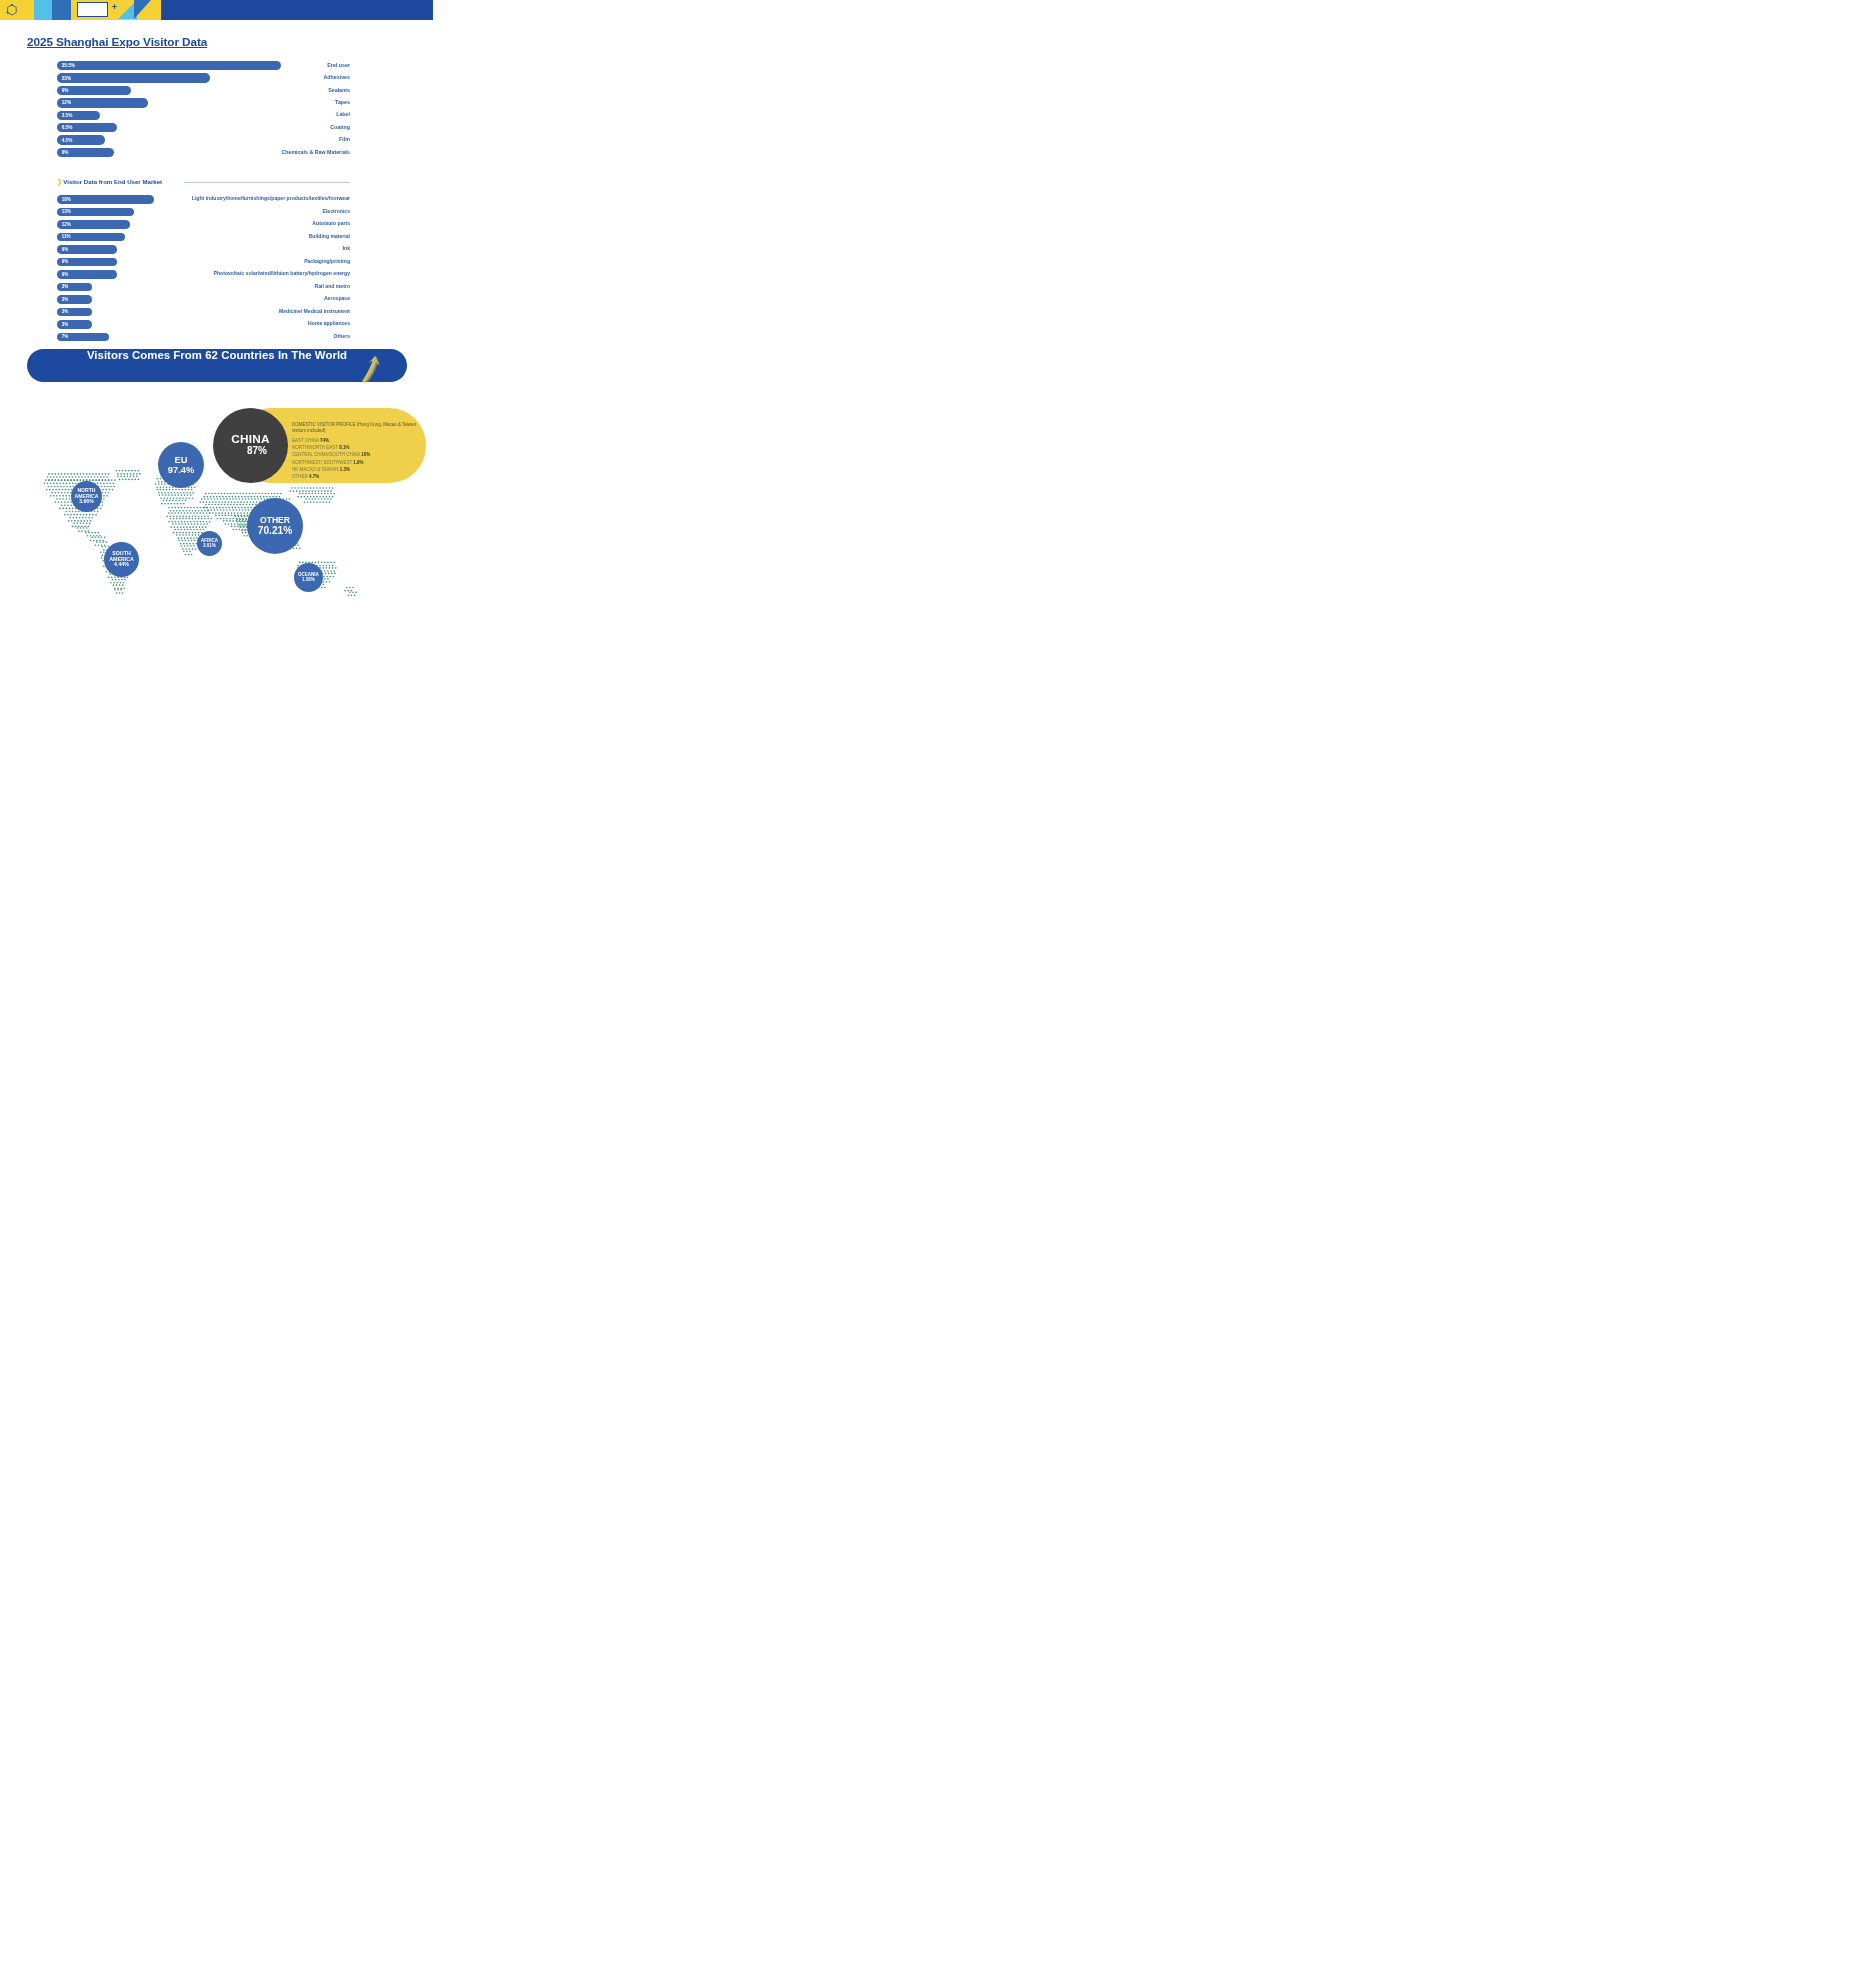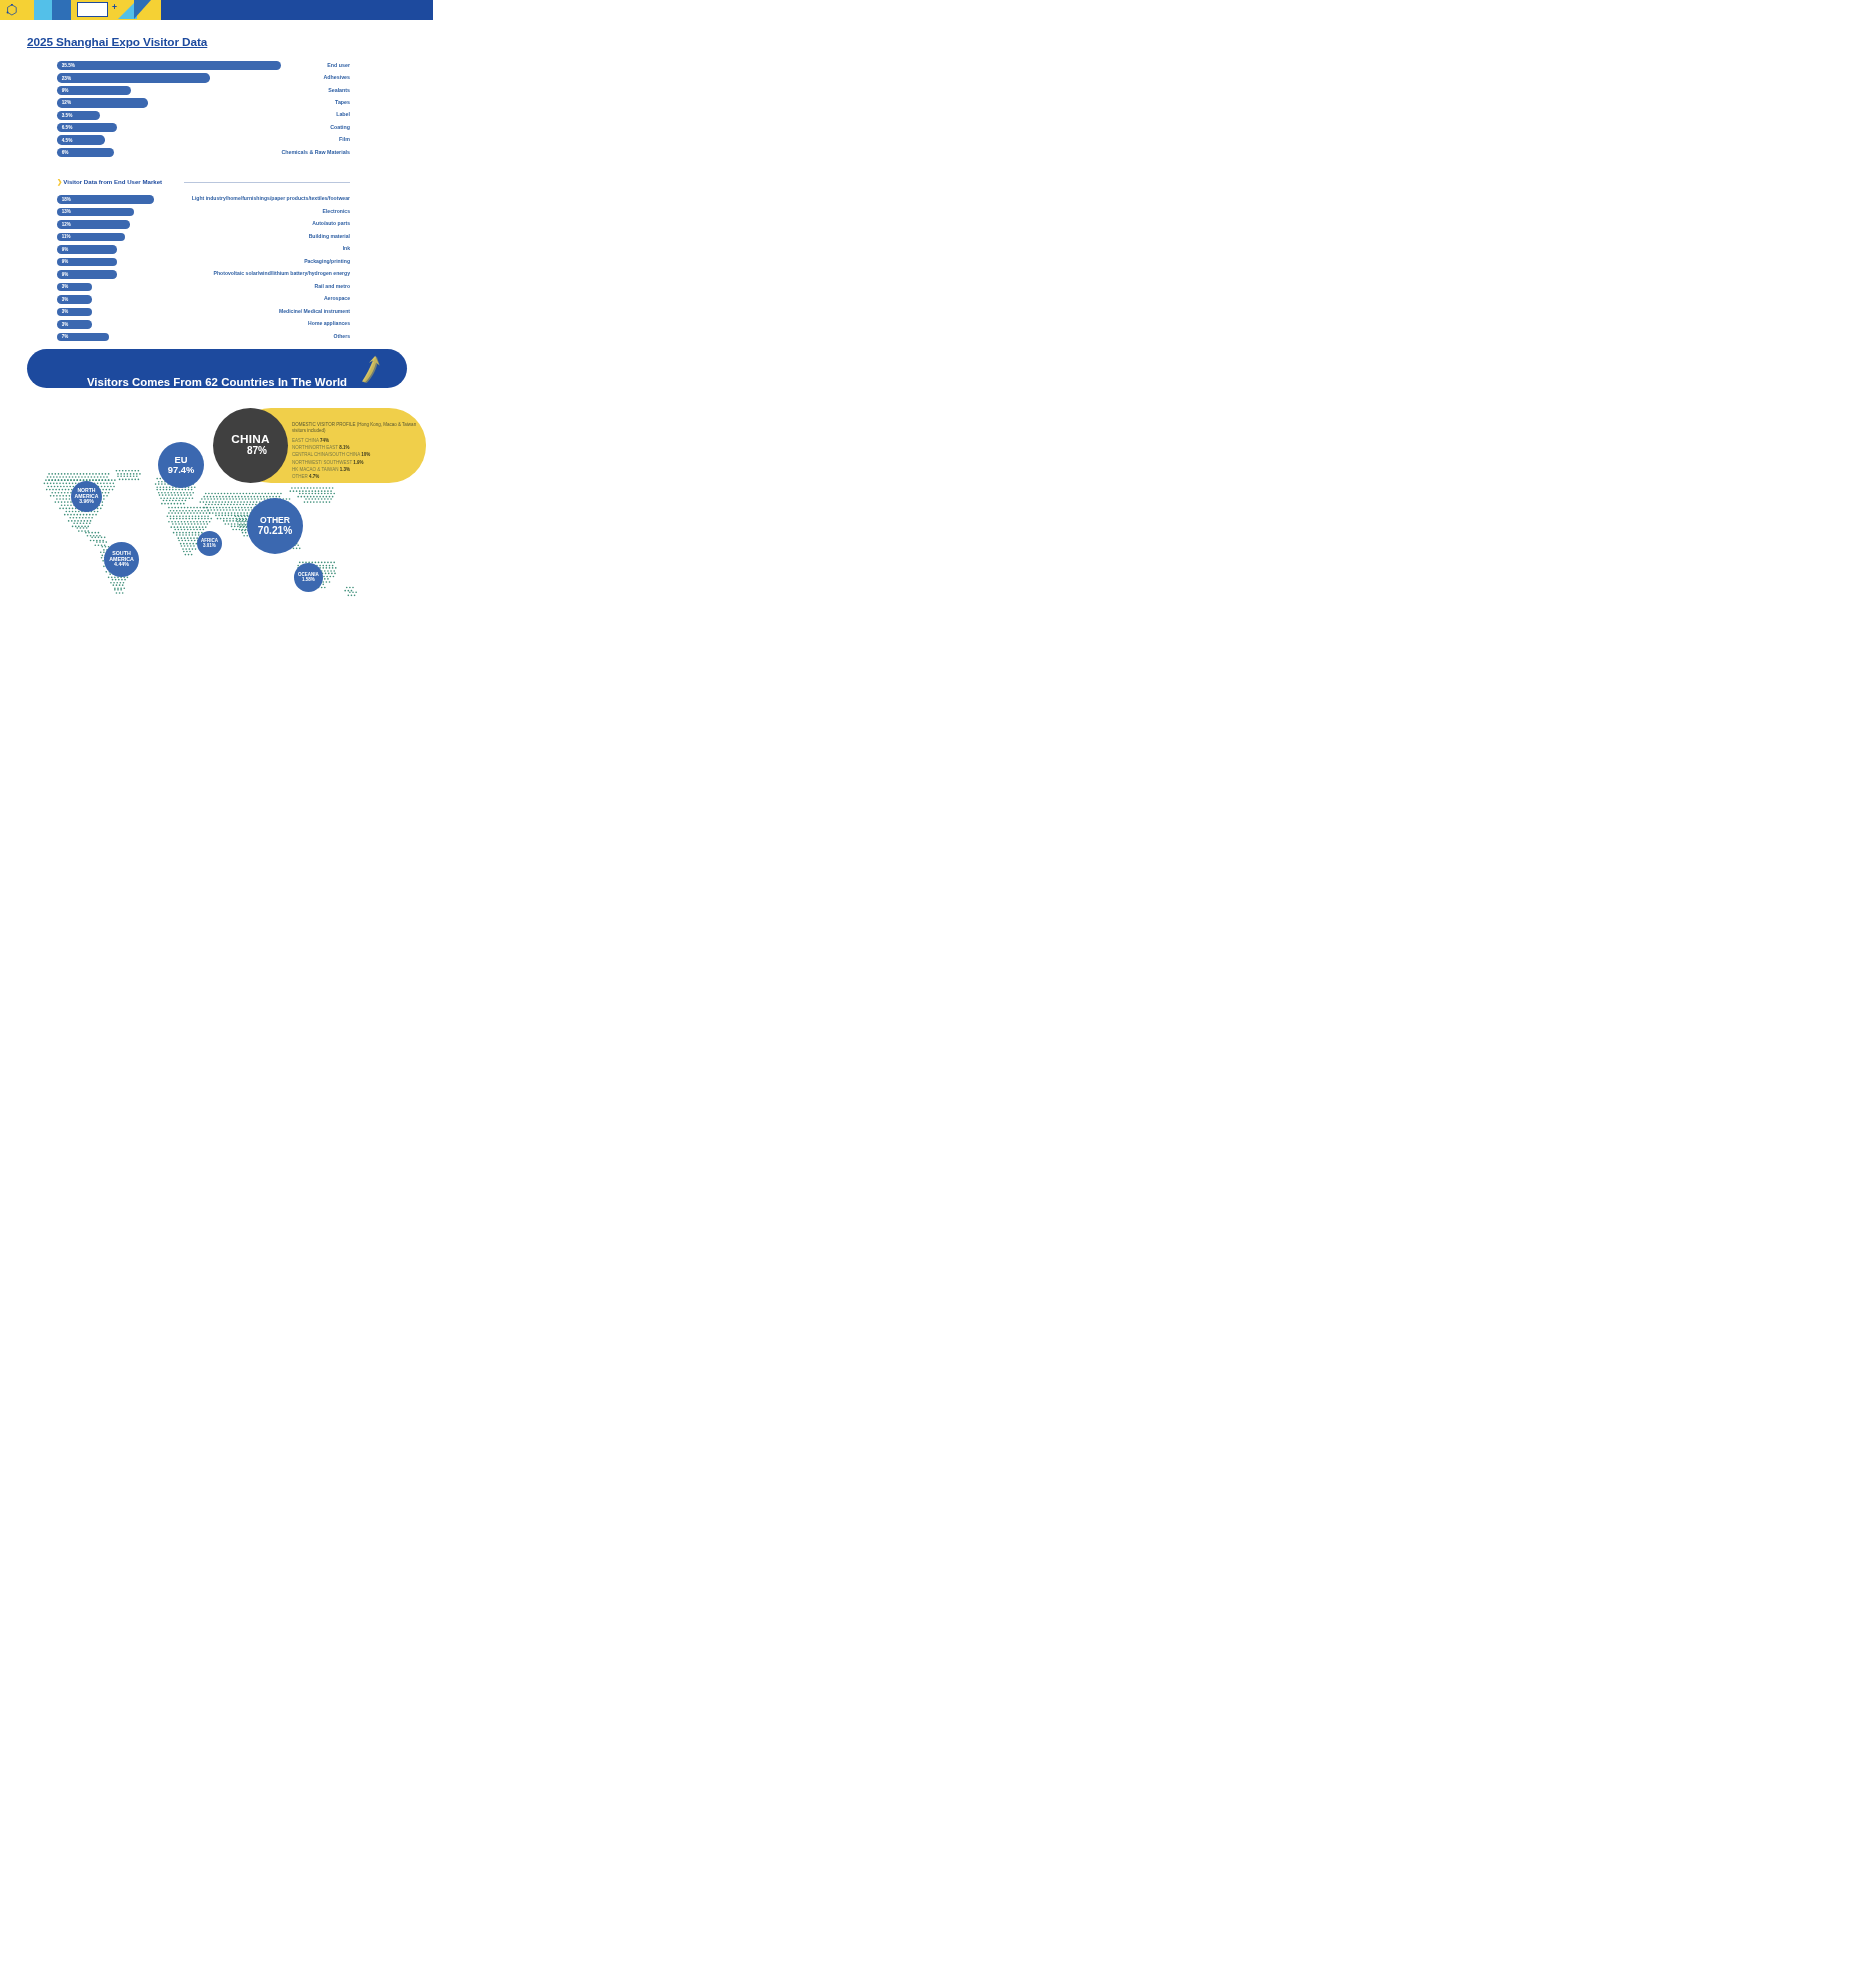--- a/index.html
+++ b/index.html
@@ -95,23 +95,23 @@
     position: absolute; left: 6.3px; top: 0.4px;
     font-size: 6.1px; font-weight: bold; color: #1d4a9e;
   }
   .sec-head .rule {
     position: absolute; left: 127px; top: 4.3px; right: 0; height: 0.4px;
     background: #b9c6dd;
   }
 
   
   .pill {
-    position: absolute; left: 27px; top: 349px; width: 380px; height: 39px;
+    position: absolute; left: 27px; top: 349px; width: 380px; height: 33px;
     background: #1d4a9e; border-radius: 19.7px;
-    display: flex; align-items: flex-end; justify-content: center;
+    display: flex; align-items: flex-start; justify-content: center;
   }
   .pill-text {
     color: #ffffff; font-size: 11.4px; font-weight: bold; letter-spacing: 0.04px;
   }
   .pill .arrow {
     position: absolute; right: 22px; top: 5.5px; width: 27.5px; height: 28px;
   }
 
   
   .map-wrap {

